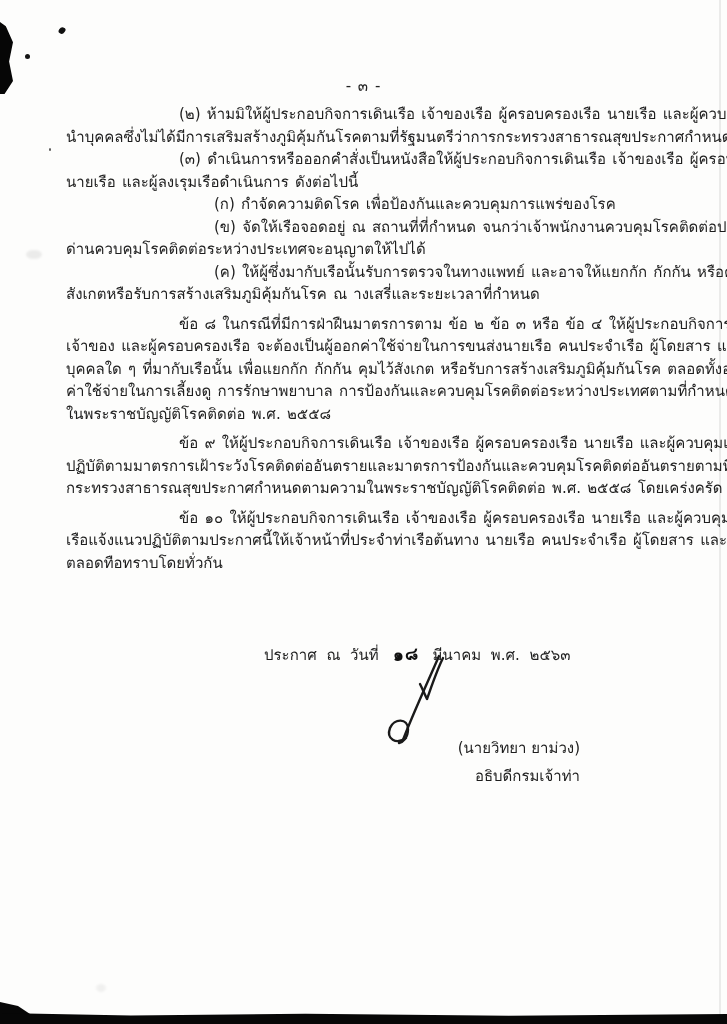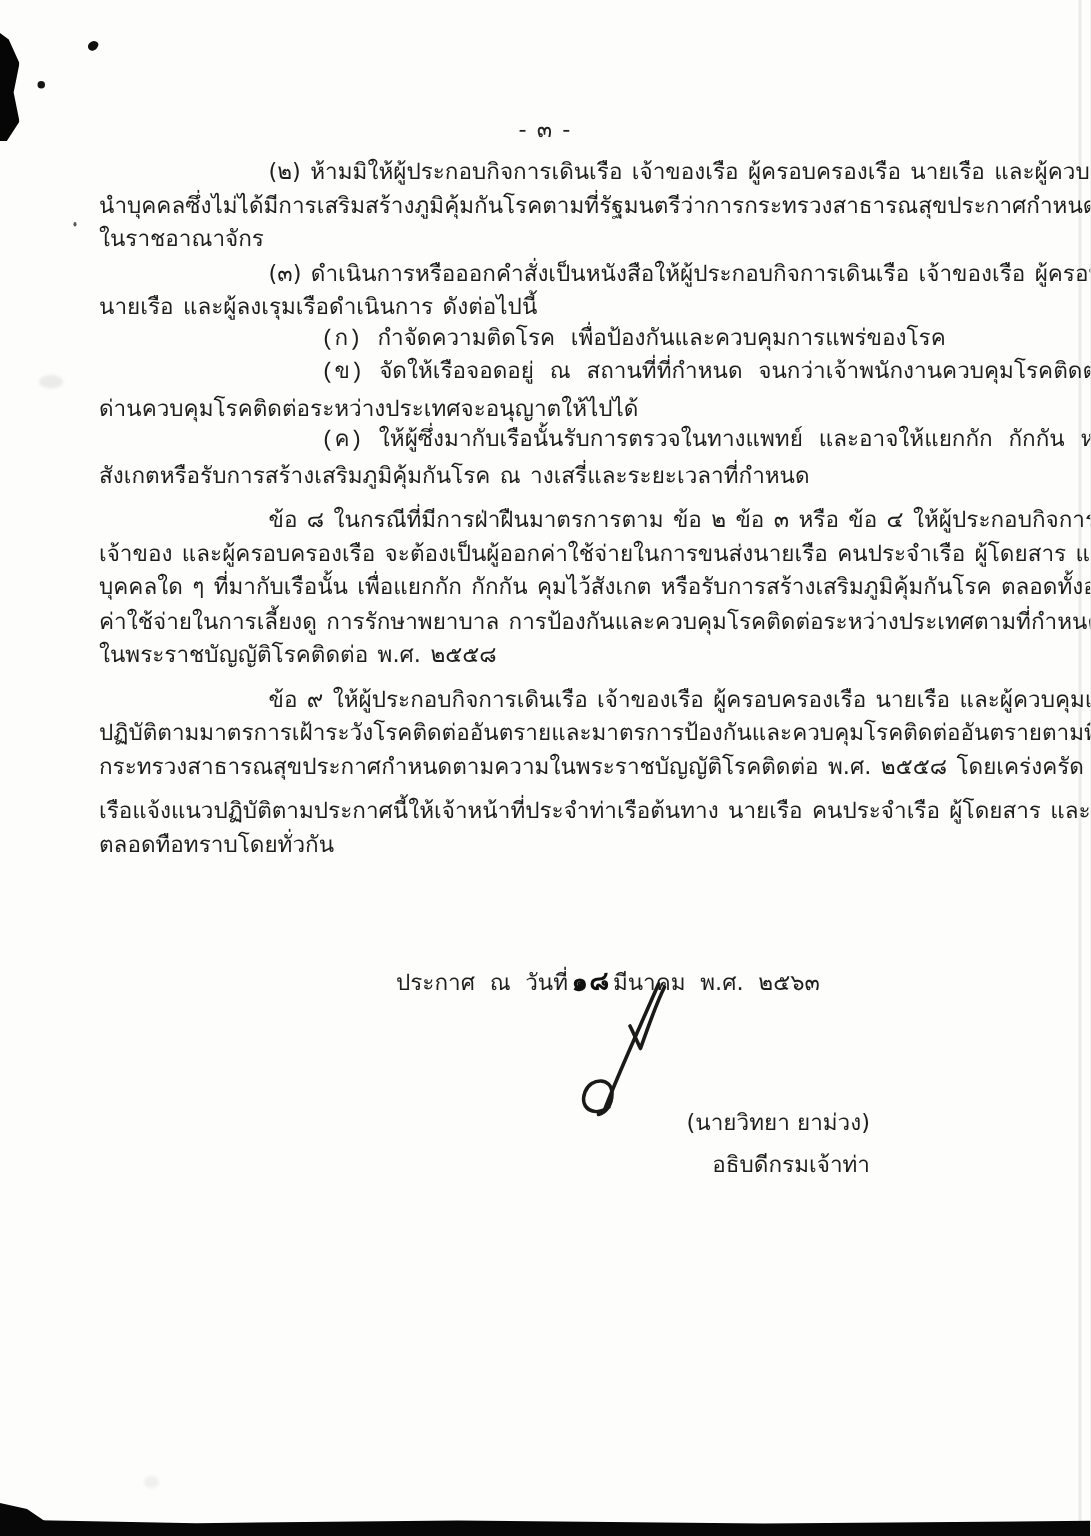--- a/index.html
+++ b/index.html
@@ -17,26 +17,26 @@
     position:absolute;top:74px;left:0;width:100%;
     text-align:center;font-size:15px;letter-spacing:1px;color:#222;
   }
   
   .doc-body{
     position:absolute;top:103px;left:66px;width:600px;
     font-size:15px;color:#1e1e1e;word-spacing:1.5px;
   }
   .para .tline{line-height:22.5px;white-space:nowrap;overflow:visible;}
   .para.item .tline.first{padding-left:113px;}
-  .para.sub  .tline.first{padding-left:148px;font-family:Liberation Mono, monospace;}
+  .para.sub  .tline.first{padding-left:148px;}
   .para.gap{margin-top:7px;}
   
   .promulgation{
     position:absolute;top:640px;left:264px;
-    display:flex;align-items:baseline;gap:2px;
+    display:flex;align-items:baseline;gap:14px;
     font-size:15px;color:#1e1e1e;word-spacing:5px;white-space:nowrap;
   }
   .hand-day{
     font-weight:bold;font-size:17px;color:#111;
     transform:rotate(-3deg);letter-spacing:1px;word-spacing:0;
   }
   
   .signature-svg{position:absolute;left:376px;top:652px;}
   .signer{
     position:absolute;top:734px;left:330px;width:250px;
@@ -63,21 +63,20 @@
 <body>
 
 <div id="page">
 
   <div class="page-number">- ๓ -</div>
 
   <div class="doc-body">
       <div class="para item">
         <div class="tline first">(๒) ห้ามมิให้ผู้ประกอบกิจการเดินเรือ เจ้าของเรือ ผู้ครอบครองเรือ นายเรือ และผู้ควบคุมเรือ</div>
         <div class="tline">นำบุคคลซึ่งไม่ได้มีการเสริมสร้างภูมิคุ้มกันโรคตามที่รัฐมนตรีว่าการกระทรวงสาธารณสุขประกาศกำหนดเข้ามา</div>
-        <div class="tline">ในราชอาณาจักร</div>
       </div>
       <div class="para item">
         <div class="tline first">(๓) ดำเนินการหรือออกคำสั่งเป็นหนังสือให้ผู้ประกอบกิจการเดินเรือ เจ้าของเรือ ผู้ครอบครองเรือ</div>
         <div class="tline">นายเรือ และผู้ลงเรุมเรือดำเนินการ ดังต่อไปนี้</div>
       </div>
       <div class="para sub">
         <div class="tline first">(ก) กำจัดความติดโรค เพื่อป้องกันและควบคุมการแพร่ของโรค</div>
       </div>
       <div class="para sub">
         <div class="tline first">(ข) จัดให้เรือจอดอยู่ ณ สถานที่ที่กำหนด จนกว่าเจ้าพนักงานควบคุมโรคติดต่อประจำ</div>
@@ -93,20 +92,21 @@
         <div class="tline">บุคคลใด ๆ ที่มากับเรือนั้น เพื่อแยกกัก กักกัน คุมไว้สังเกต หรือรับการสร้างเสริมภูมิคุ้มกันโรค ตลอดทั้งออก</div>
         <div class="tline">ค่าใช้จ่ายในการเลี้ยงดู การรักษาพยาบาล การป้องกันและควบคุมโรคติดต่อระหว่างประเทศตามที่กำหนด</div>
         <div class="tline">ในพระราชบัญญัติโรคติดต่อ พ.ศ. ๒๕๕๘</div>
       </div>
       <div class="para item gap">
         <div class="tline first">ข้อ ๙ ให้ผู้ประกอบกิจการเดินเรือ เจ้าของเรือ ผู้ครอบครองเรือ นายเรือ และผู้ควบคุมเรือ</div>
         <div class="tline">ปฏิบัติตามมาตรการเฝ้าระวังโรคติดต่ออันตรายและมาตรการป้องกันและควบคุมโรคติดต่ออันตรายตามที่</div>
         <div class="tline">กระทรวงสาธารณสุขประกาศกำหนดตามความในพระราชบัญญัติโรคติดต่อ พ.ศ. ๒๕๕๘ โดยเคร่งครัด</div>
       </div>
       <div class="para item gap">
+        <div class="tline first">ข้อ ๑๐ ให้ผู้ประกอบกิจการเดินเรือ เจ้าของเรือ ผู้ครอบครองเรือ นายเรือ และผู้ควบคุม</div>
         <div class="tline">เรือแจ้งแนวปฏิบัติตามประกาศนี้ให้เจ้าหน้าที่ประจำท่าเรือต้นทาง นายเรือ คนประจำเรือ ผู้โดยสาร และ</div>
         <div class="tline">ตลอดทือทราบโดยทั่วกัน</div>
       </div>
     </div>
 
   <div class="promulgation">
     <span>ประกาศ ณ วันที่</span>
     <span class="hand-day">๑๘</span>
     <span>มีนาคม พ.ศ. ๒๕๖๓</span>
   </div>

